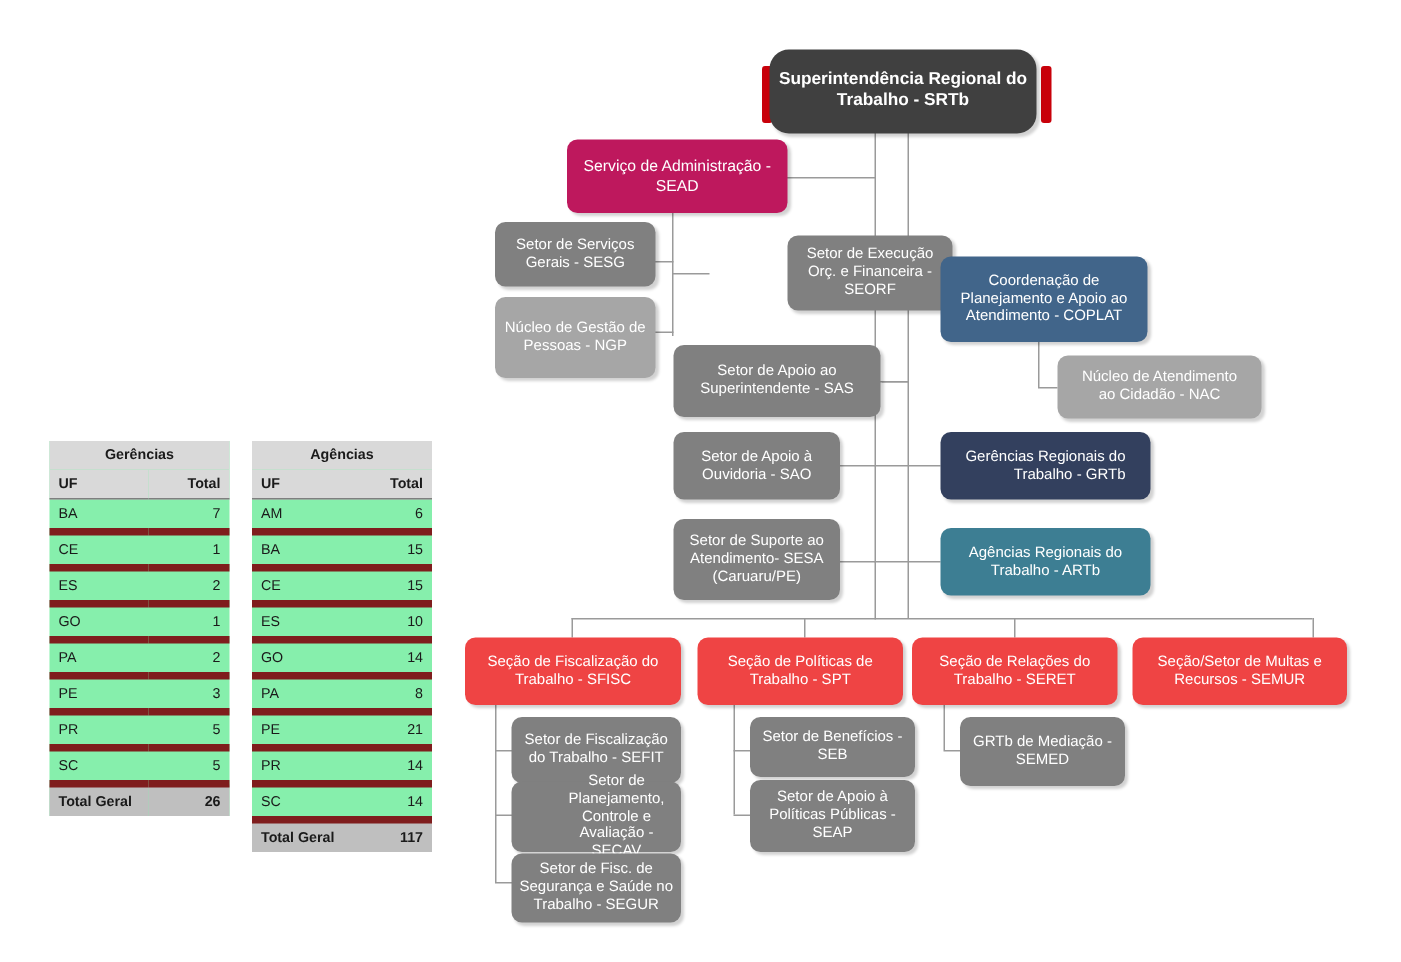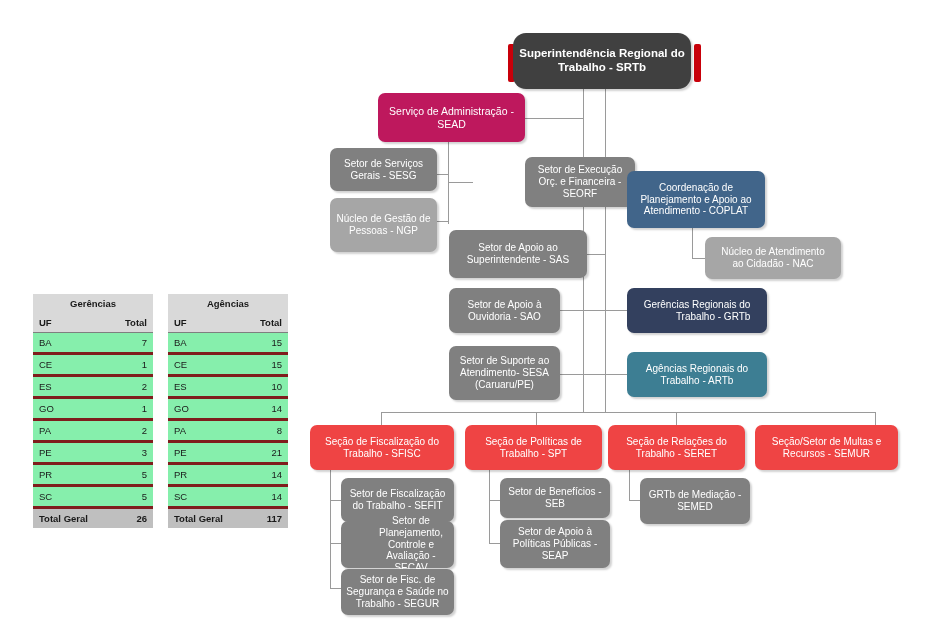--- a/index.html
+++ b/index.html
@@ -93,21 +93,21 @@
     font-weight: bold;
     border-bottom: 1px solid #7f7f7f;
   }
   .tbl .uf { text-align: left; width: 62px; }
   .tbl .tot { text-align: right; width: 48px; }
   .tbl .total-row td {
     background: #bfbfbf;
     font-weight: bold;
     border-top: 1px solid #7f7f7f;
   }
-  .tbl tbody tr td { border-bottom: 3px solid #7f1d1d; }
+  .tbl tbody tr td { border-bottom: 5px solid #7f1d1d; }
   .tbl tbody tr.total-row td { border-bottom: 0; }
 </style>
 </head>
 <body>
 
 <div id="canvas">
 
   <div class="ln lnv" style="left:583px; top:88px; height:325px;"></div>
 
   <div class="ln lnv" style="left:605px; top:88px; height:324px;"></div>
@@ -328,20 +328,24 @@
       <tr>
           <td class="ttl" colspan="2">Agências</td>
         </tr>
       <tr class="hdr">
         <td class="uf">UF</td>
         <td class="tot">Total</td>
       </tr>
     </thead>
     <tbody>
       <tr>
+          <td class="uf">AM</td>
+          <td class="tot">6</td>
+        </tr>
+      <tr>
           <td class="uf">BA</td>
           <td class="tot">15</td>
         </tr>
       <tr>
           <td class="uf">CE</td>
           <td class="tot">15</td>
         </tr>
       <tr>
           <td class="uf">ES</td>
           <td class="tot">10</td>

